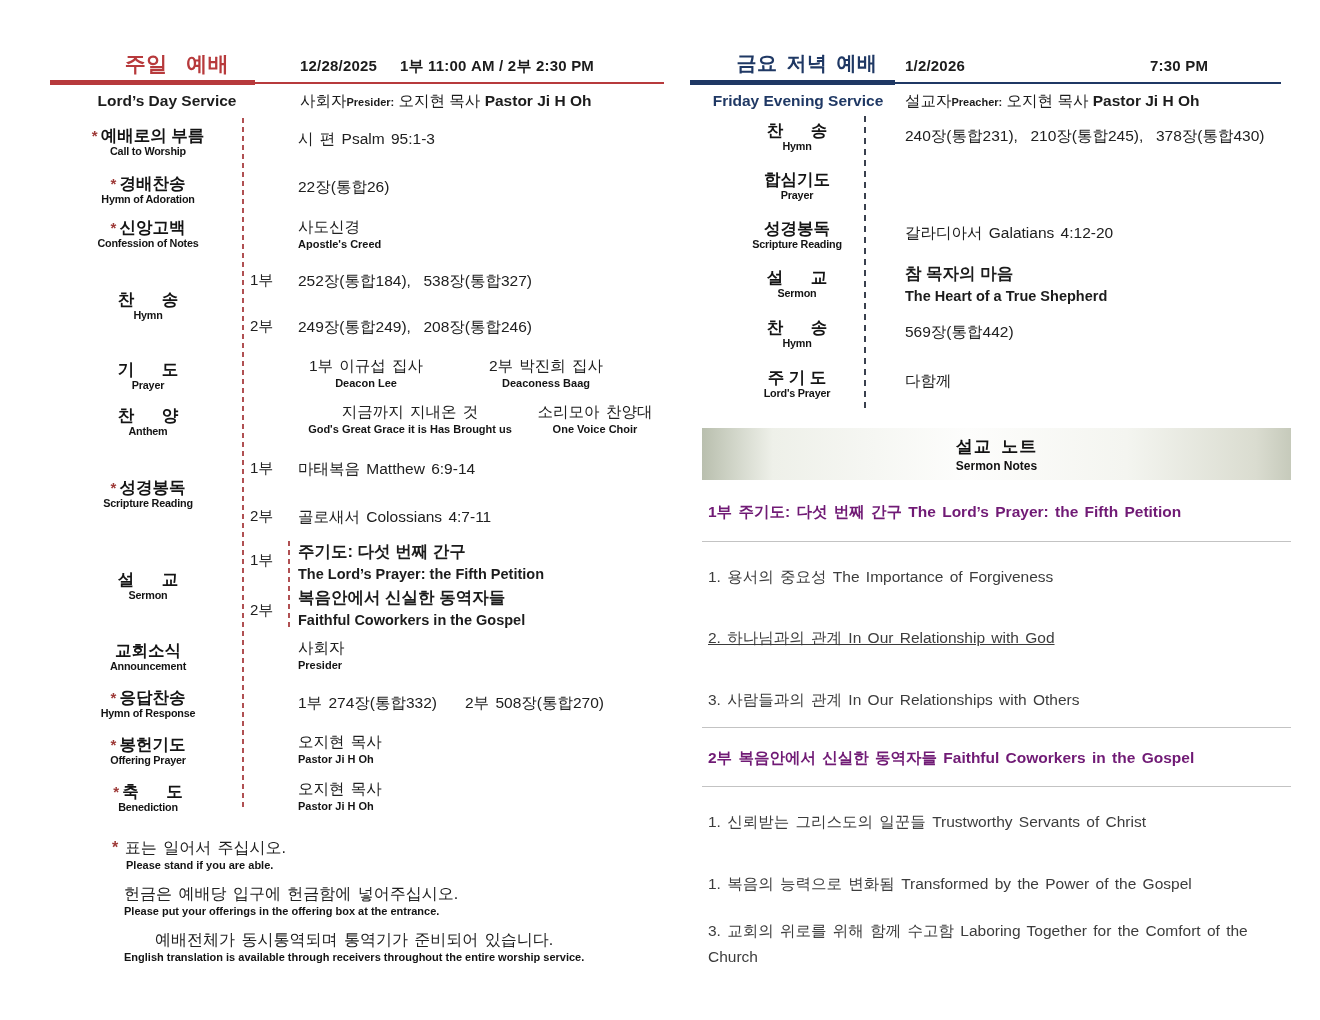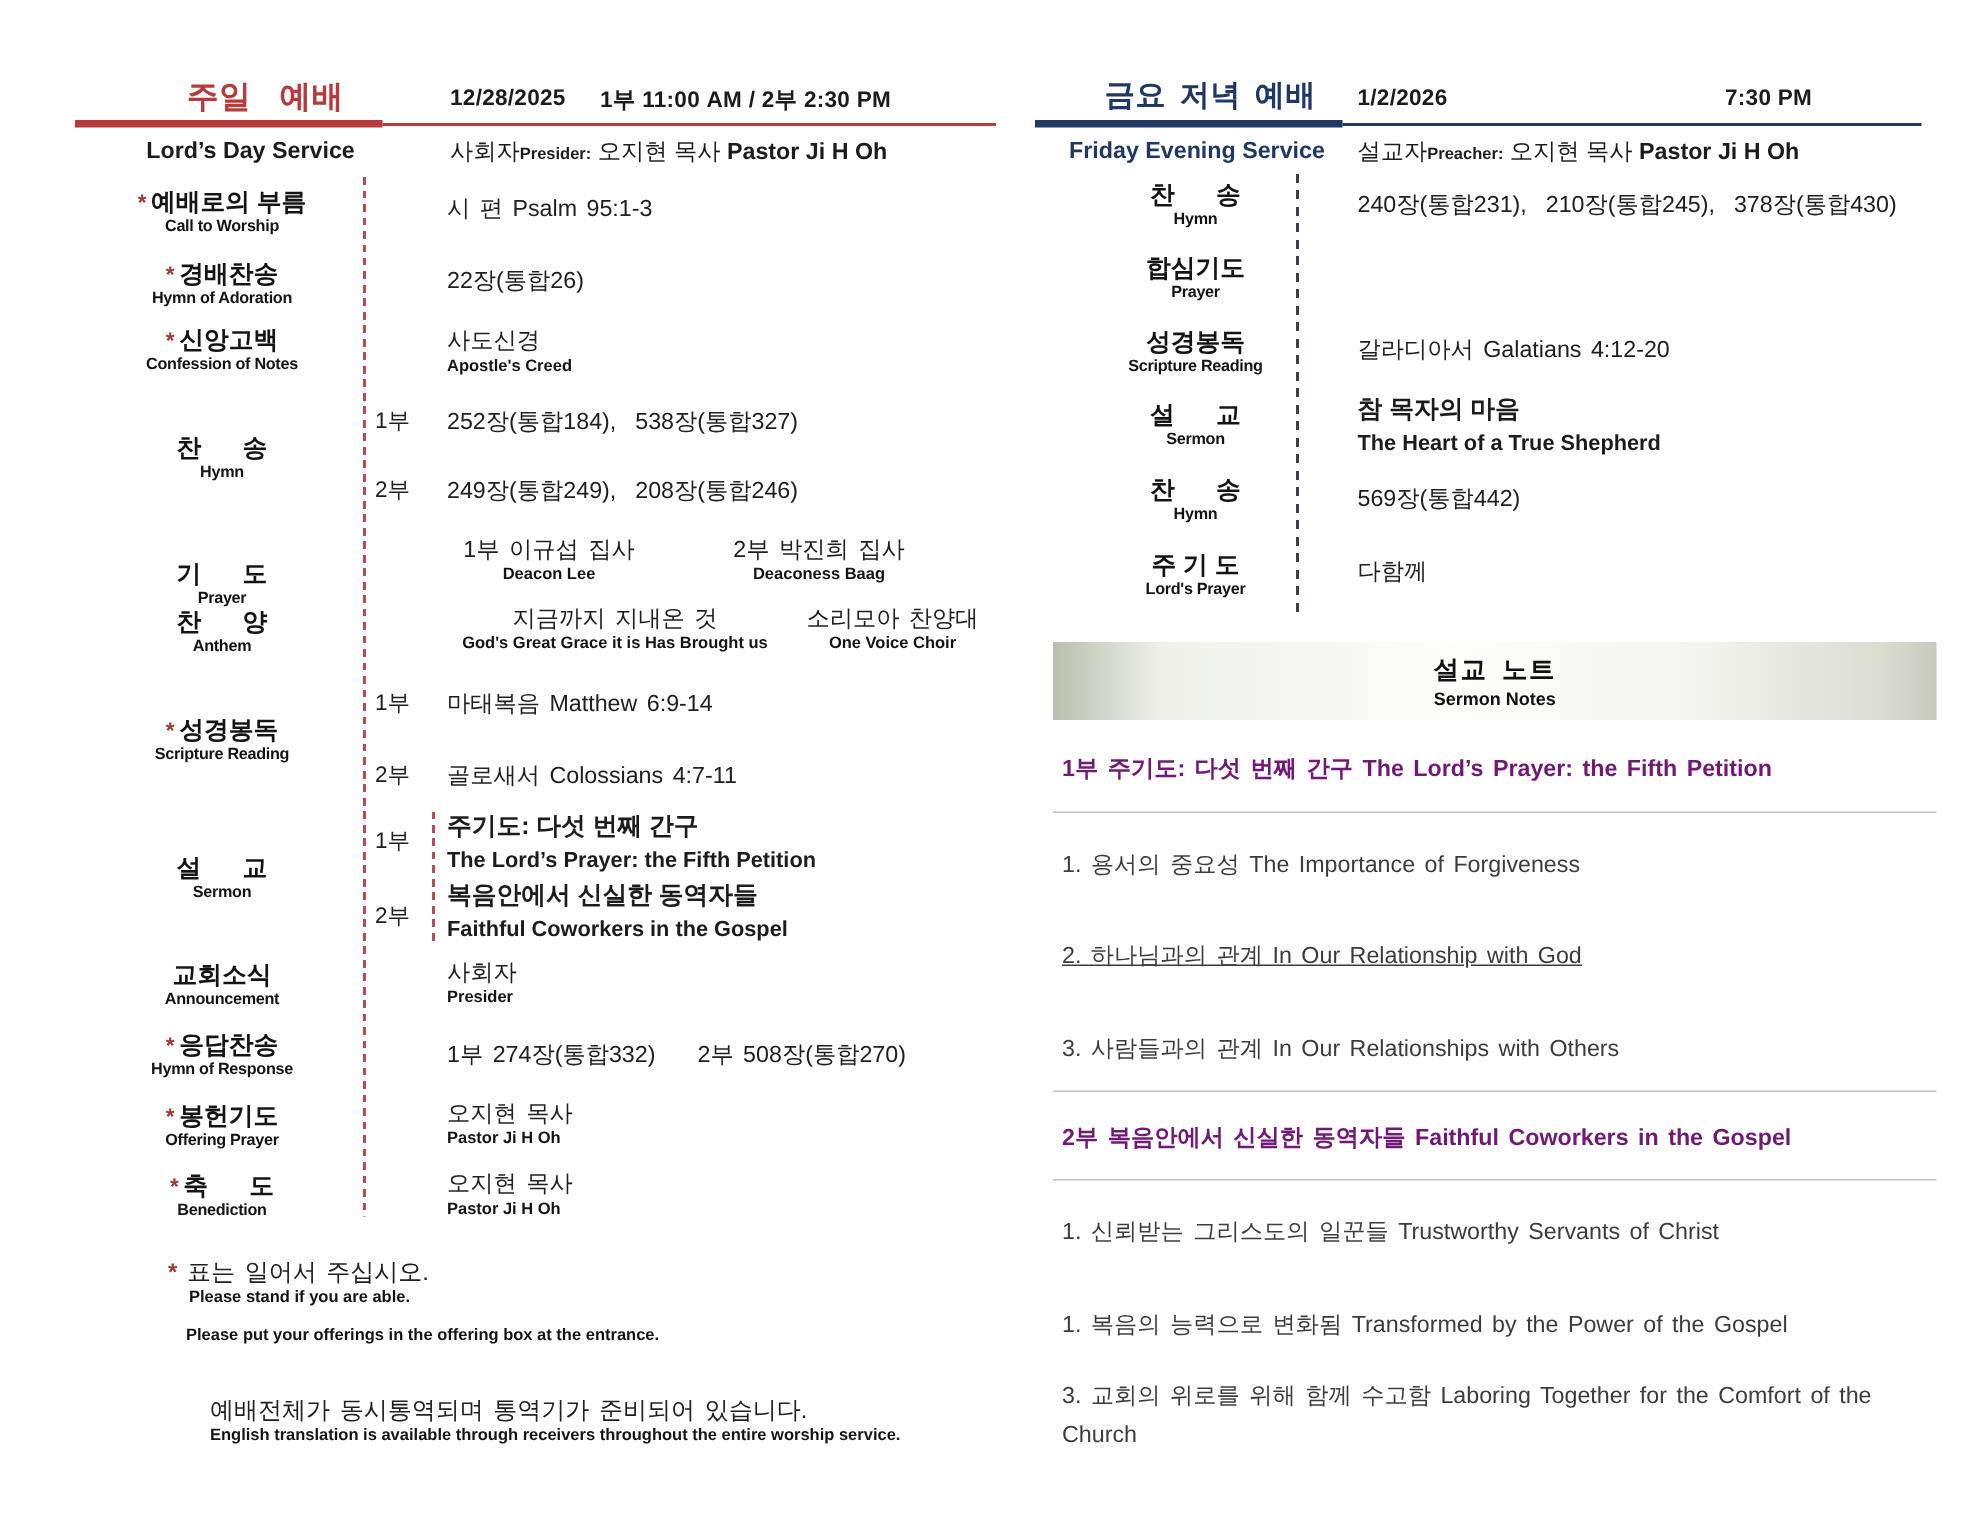--- a/index.html
+++ b/index.html
@@ -101,21 +101,21 @@
   </div>
   <div class="abs part-row" style="left:250px;top:271px;">
     <div class="part-tag">1부</div>
     <div class="content">252장(통합184),  538장(통합327)</div>
   </div>
   <div class="abs part-row" style="left:250px;top:317px;">
     <div class="part-tag">2부</div>
     <div class="content">249장(통합249),  208장(통합246)</div>
   </div>
 
-  <div class="abs" style="left:58px;top:360px;width:180px;margin-top:14px;">
+  <div class="abs" style="left:58px;top:360px;width:180px;">
     <div class="klabel">기      도</div>
     <div class="elabel">Prayer</div>
   </div>
   <div class="abs grp" style="left:296px;top:356px;width:140px;">
     <div class="content">1부 이규섭 집사</div>
     <div class="content-sub">Deacon Lee</div>
   </div>
   <div class="abs grp" style="left:476px;top:356px;width:140px;">
     <div class="content">2부 박진희 집사</div>
     <div class="content-sub">Deaconess Baag</div>
@@ -194,23 +194,24 @@
   <div class="abs" style="left:298px;top:779px;">
     <div class="content">오지현 목사</div>
     <div class="content-sub">Pastor Ji H Oh</div>
   </div>
 
   <div class="abs" style="left:112px;top:838px;">
     <div class="fn-ko"><span class="fn-star">*</span> <span>표는 일어서 주십시오.</span></div>
     <div class="fn-en" style="margin-left:14px;">Please stand if you are able.</div>
   </div>
   <div class="abs" style="left:124px;top:884px;">
+    <div class="fn-ko">헌금은 예배당 입구에 헌금함에 넣어주십시오.</div>
     <div class="fn-en">Please put your offerings in the offering box at the entrance.</div>
   </div>
-  <div class="abs" style="left:140px;top:930px;">
+  <div class="abs" style="left:124px;top:930px;text-align:center;">
     <div class="fn-ko">예배전체가 동시통역되며 통역기가 준비되어 있습니다.</div>
     <div class="fn-en">English translation is available through receivers throughout the entire worship service.</div>
   </div>
 
   <div class="abs svc-title navy" style="left:707px;top:50px;width:200px;font-size:20px;">금요 저녁 예배</div>
   <div class="abs hdr-date" style="left:905px;top:57px;">1/2/2026</div>
   <div class="abs hdr-time" style="left:1150px;top:57px;width:130px;">7:30 PM</div>
 
   <div class="abs rule" style="left:690px;top:80px;width:591px;">
     <div class="thick bg-navy"></div>

